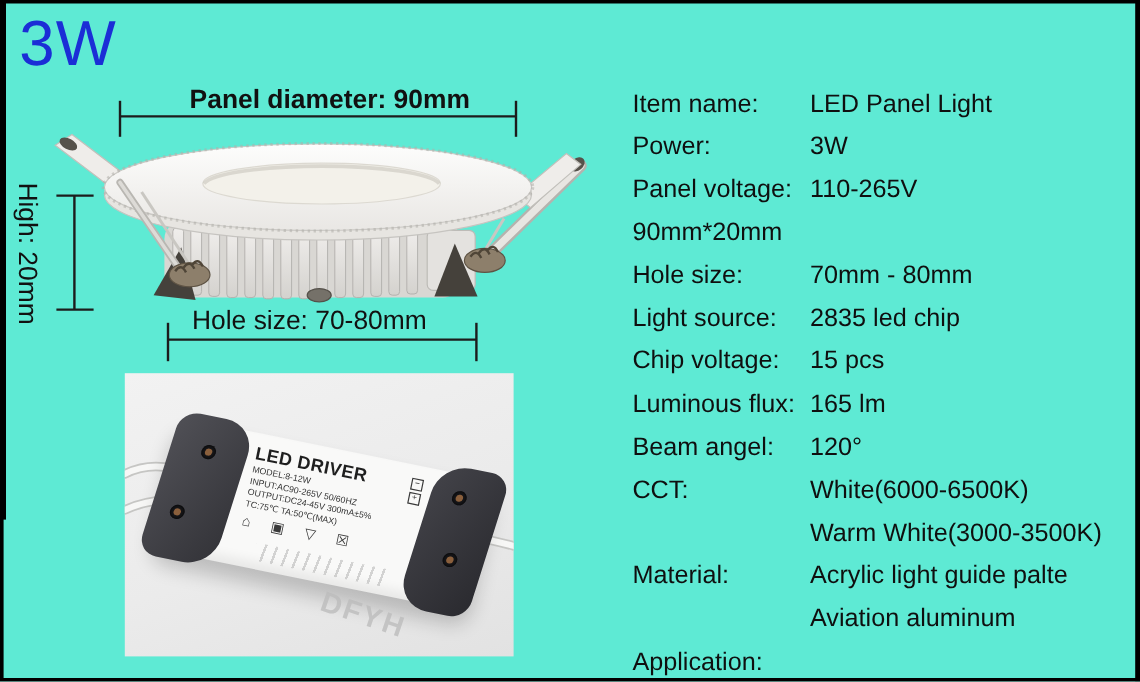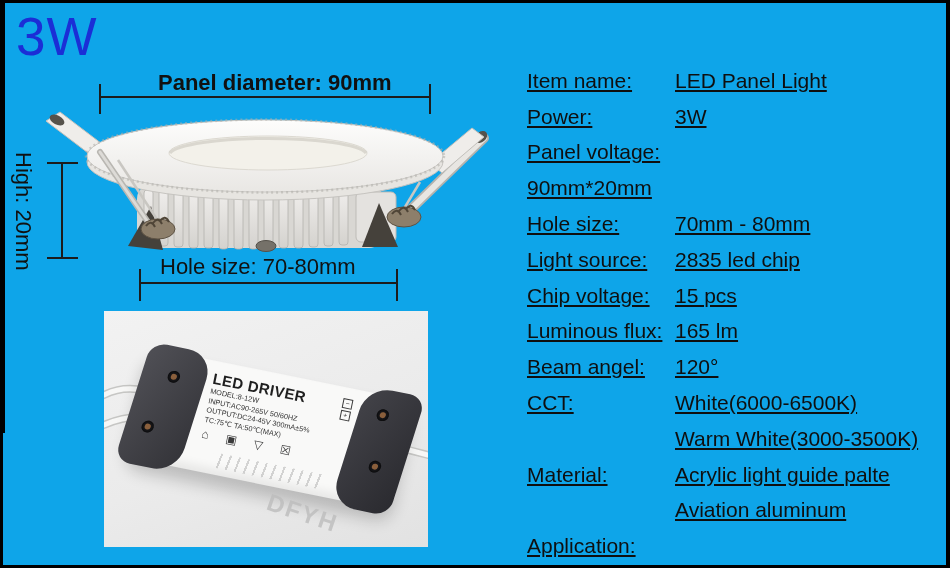--- a/index.html
+++ b/index.html
@@ -1,17 +1,17 @@
 <!DOCTYPE html>
 <html><head>
 <meta charset="utf-8">
 <style>
   html,body{margin:0;padding:0;background:#888;}
   .page{
-    position:relative;width:950px;height:568px;background:#0ea5e9;overflow:hidden;
+    position:relative;width:950px;height:568px;background:#5eead4;overflow:hidden;
     font-family:"Liberation Sans","DejaVu Sans",sans-serif;color:#1a1a1a;
     box-shadow:inset 0 0 0 3px #000;
   }
   .left-border-quirk{position:absolute;left:0;top:0;width:5px;height:433px;background:#000;}
   .right-border-quirk{position:absolute;right:0;top:0;width:4px;height:568px;background:#000;}
 
   .power-badge{position:absolute;left:16px;top:6px;font-size:53px;letter-spacing:1px;}
 
   .dim-label{position:absolute;font-size:22px;color:#111;white-space:nowrap;}
   .dim-label.panel-dia{left:158px;top:70px;font-weight:bold;}
@@ -45,21 +45,21 @@
   .side-icons{position:absolute;left:132px;top:2px;display:flex;flex-direction:column;gap:2px;}
   .side-icons span{width:8px;height:8px;border:1px solid #3a3a3a;font-size:7px;line-height:8px;
     text-align:center;color:#3a3a3a;display:block;}
   .vents{position:absolute;left:86px;top:90px;width:112px;height:15px;
     background:repeating-linear-gradient(100deg,transparent 0 7px,rgba(140,140,140,.35) 7px 9px);}
   .watermark{position:absolute;left:148px;top:118px;font-size:24px;font-weight:bold;
     letter-spacing:2px;color:#bdbdbd;opacity:.8;transform:rotate(0.02turn);}
 
   
   .specs{position:absolute;left:527px;top:33px;width:415px;}
-  .spec-row{display:flex;height:35.8px;font-size:21px;color:#0f0f0f;text-decoration:underline;}
+  .spec-row{display:flex;height:35.8px;align-items:center;font-size:21px;color:#0f0f0f;}
   .spec-label{width:148px;flex:none;white-space:nowrap;}
   .spec-value{flex:1;white-space:nowrap;}
 </style>
 </head>
 <body>
 
 <div class="page">
 
   <div class="left-border-quirk"></div>
   <div class="right-border-quirk"></div>
@@ -196,20 +196,21 @@
   <div class="spec-row">
       <div class="spec-label">Item name:</div>
       <div class="spec-value">LED Panel Light</div>
     </div>
       <div class="spec-row">
       <div class="spec-label">Power:</div>
       <div class="spec-value">3W</div>
     </div>
       <div class="spec-row">
       <div class="spec-label">Panel voltage:</div>
+      <div class="spec-value">110-265V</div>
     </div>
       <div class="spec-row">
       <div class="spec-value">90mm*20mm</div>
     </div>
       <div class="spec-row">
       <div class="spec-label">Hole size:</div>
       <div class="spec-value">70mm - 80mm</div>
     </div>
       <div class="spec-row">
       <div class="spec-label">Light source:</div>

